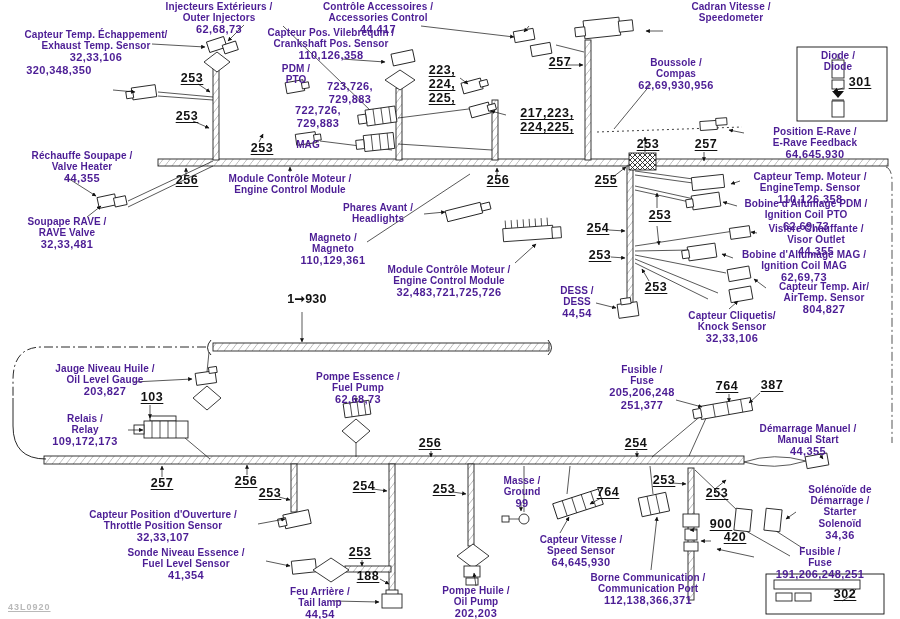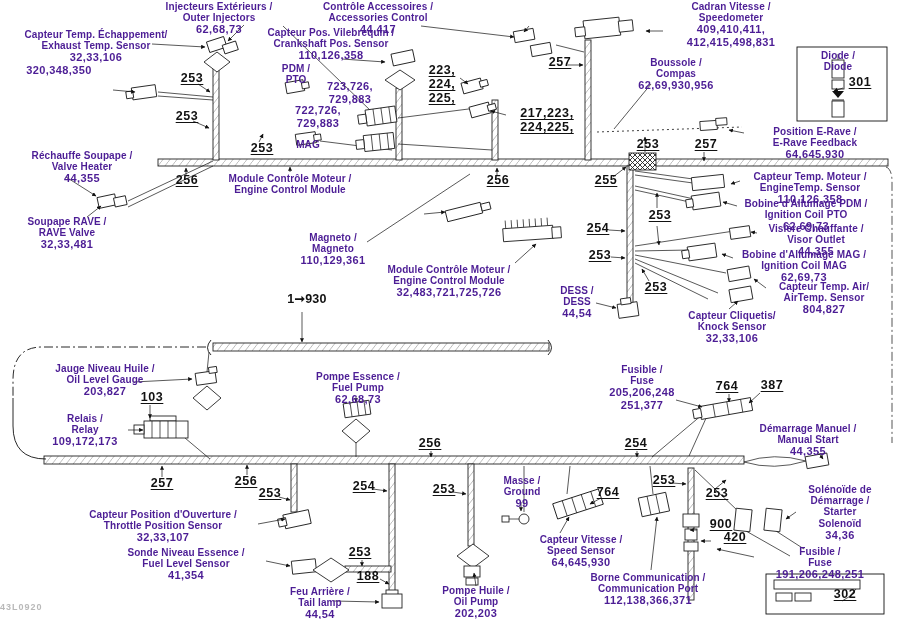--- a/index.html
+++ b/index.html
@@ -7,21 +7,21 @@
          font-family:"Liberation Sans",sans-serif;}
   svg.wires{position:absolute;left:0;top:0;}
   .co{position:absolute;text-align:center;color:#4c1d95;}
   .co .nm{font:bold 10px/1.12 "Liberation Sans",sans-serif;white-space:pre-line;letter-spacing:.1px;}
   .co .num{font:bold 11px/1.15 "Liberation Sans",sans-serif;white-space:pre-line;
            text-underline-offset:2px;letter-spacing:.4px;}
   .rf{position:absolute;text-align:center;color:#111;white-space:pre-line;
       font:bold 12.5px/1.1 "Liberation Sans",sans-serif;text-decoration:underline;
       text-underline-offset:2px;letter-spacing:.6px;}
   .noul{text-decoration:none;letter-spacing:.2px;}
-  .wm{position:absolute;left:0;top:602px;font:bold 9px "Liberation Sans",sans-serif;color:#b9b9b9;letter-spacing:1px;}
+  .wm{position:absolute;left:8px;top:602px;font:bold 9px "Liberation Sans",sans-serif;color:#b9b9b9;letter-spacing:1px;text-decoration:underline;}
 </style>
 </head>
 <body>
 
 <div class="stage">
 
 <svg class="wires" width="900" height="619" viewBox="0 0 900 619">
   <defs>
     <marker id="ah" markerWidth="8" markerHeight="8" refX="5.5" refY="3" orient="auto">
       <path d="M0,0L6,3L0,6Z" fill="#111"></path>
@@ -352,22 +352,20 @@
       <div class="num">32,33,106</div>
     </div>
 <div class="co" style="left:305px;top:1px;width:146px">
       <div class="nm">Contrôle Accessoires /
 Accessories Control</div>
       <div class="num">44,417</div>
     </div>
 <div class="co" style="left:652px;top:1px;width:158px">
       <div class="nm">Cadran Vitesse /
 Speedometer</div>
-      <div class="num">409,410,411,
-412,415,498,831</div>
     </div>
 <div class="co" style="left:248px;top:27px;width:166px">
       <div class="nm">Capteur Pos. Vilebrequin /
 Crankshaft Pos. Sensor</div>
       <div class="num">110,126,358</div>
     </div>
 <div class="co" style="left:0px;top:64px;width:118px">
       <div class="num">320,348,350</div>
     </div>
 <div class="co" style="left:268px;top:63px;width:56px">
@@ -400,20 +398,24 @@
       <div class="nm">Soupape RAVE /
 RAVE Valve</div>
       <div class="num">32,33,481</div>
     </div>
 <div class="co" style="left:286px;top:139px;width:44px">
       <div class="nm">MAG</div>
     </div>
 <div class="co" style="left:198px;top:173px;width:184px">
       <div class="nm">Module Contrôle Moteur /
 Engine Control Module</div>
+    </div>
+<div class="co" style="left:316px;top:202px;width:124px">
+      <div class="nm">Phares Avant /
+Headlights</div>
     </div>
 <div class="co" style="left:280px;top:232px;width:106px">
       <div class="nm">Magneto /
 Magneto</div>
       <div class="num">110,129,361</div>
     </div>
 <div class="co" style="left:356px;top:264px;width:186px">
       <div class="nm">Module Contrôle Moteur /
 Engine Control Module</div>
       <div class="num">32,483,721,725,726</div>

